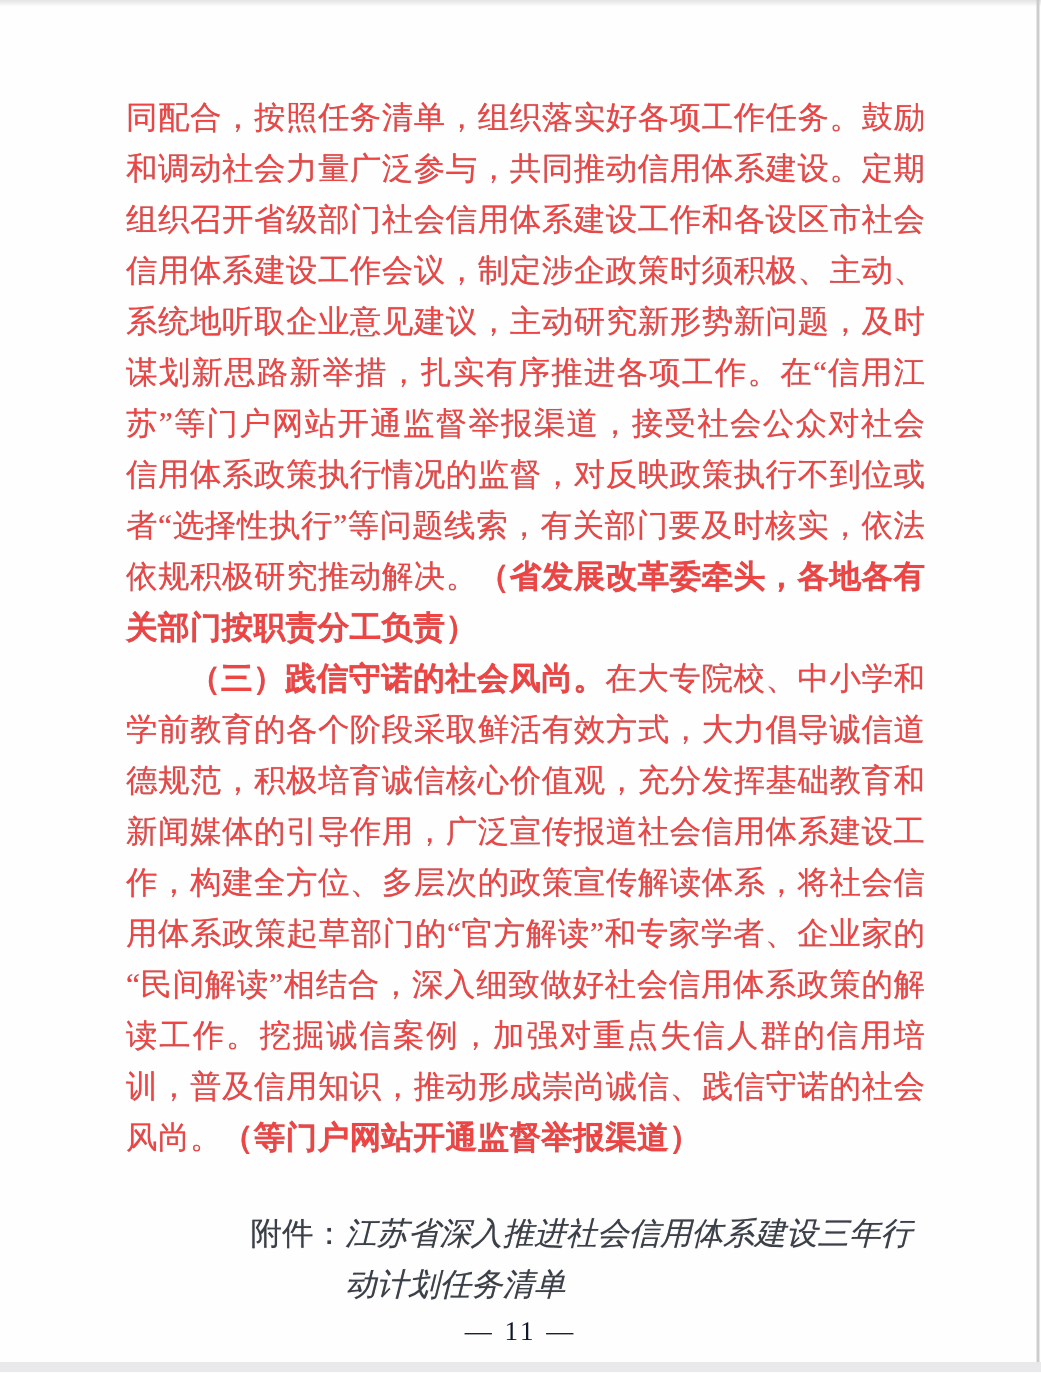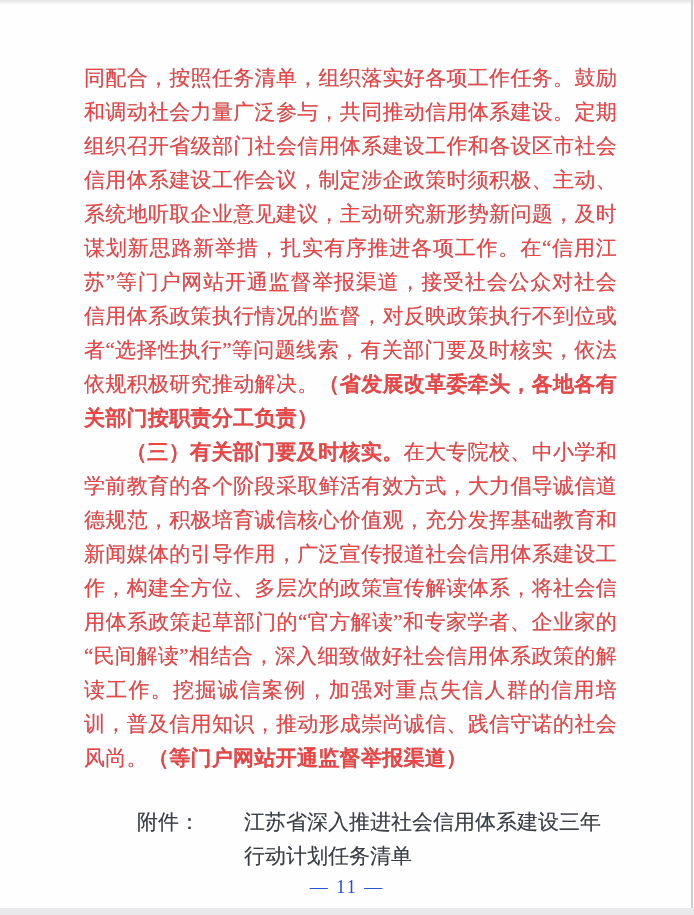--- a/index.html
+++ b/index.html
@@ -39,53 +39,52 @@
     text-align: justify;
     text-justify: inter-ideograph;
     letter-spacing: 0.3px;
     text-shadow: 0 0 0.5px rgba(70,70,75,0.55);
   }
   .body-para b { font-weight: bold; }
   .indent { text-indent: 2em; }
   .attachment {
     display: flex;
     margin-top: 30px;
-    margin-left: 53px;
+    margin-left: 83px;
     font-size: 21px;
     line-height: 34px;
     color: #3b3f47;
     text-shadow: 0 0 0.5px rgba(70,70,75,0.55);
-    gap: 44px;
   }
   .att-label { flex: none; }
-  .att-title { width: 426px; }
+  .att-title { width: 426px; font-style: italic; }
   .page-number {
     position: absolute;
     top: 876px;
     left: 0;
     width: 100%;
     text-align: center;
     font-size: 18px;
     line-height: 22px;
-    color: #1d4ed8;
+    color: #0f172a;
     letter-spacing: 2px;
   }
 </style>
 </head>
 <body>
 
 <div class="page">
   <div class="edge-top"></div>
   <div class="edge-right"></div>
   <div class="edge-bottom"></div>
 
   <div class="content">
     <p class="body-para"><span>同配合，按照任务清单，组织落实好各项工作任务。鼓励和调动社会力量广泛参与，共同推动信用体系建设。定期组织召开省级部门社会信用体系建设工作和各设区市社会信用体系建设工作会议，制定涉企政策时须积极、主动、系统地听取企业意见建议，主动研究新形势新问题，及时谋划新思路新举措，扎实有序推进各项工作。在“信用江苏”等门户网站开通监督举报渠道，接受社会公众对社会信用体系政策执行情况的监督，对反映政策执行不到位或者“选择性执行”等问题线索，有关部门要及时核实，依法依规积极研究推动解决。</span><b>（省发展改革委牵头，各地各有关部门按职责分工负责）</b></p>
 
-    <p class="body-para indent"><b>（三）有关部门要及时核实。</b><span>在大专院校、中小学和学前教育的各个阶段采取鲜活有效方式，大力倡导诚信道德规范，积极培育诚信核心价值观，充分发挥基础教育和新闻媒体的引导作用，广泛宣传报道社会信用体系建设工作，构建全方位、多层次的政策宣传解读体系，将社会信用体系政策起草部门的“官方解读”和专家学者、企业家的“民间解读”相结合，深入细致做好社会信用体系政策的解读工作。挖掘诚信案例，加强对重点失信人群的信用培训，普及信用知识，推动形成崇尚诚信、践信守诺的社会风尚。</span><b>（等门户网站开通监督举报渠道）</b></p>
+    <p class="body-para indent"><b>（三）践信守诺的社会风尚。</b><span>在大专院校、中小学和学前教育的各个阶段采取鲜活有效方式，大力倡导诚信道德规范，积极培育诚信核心价值观，充分发挥基础教育和新闻媒体的引导作用，广泛宣传报道社会信用体系建设工作，构建全方位、多层次的政策宣传解读体系，将社会信用体系政策起草部门的“官方解读”和专家学者、企业家的“民间解读”相结合，深入细致做好社会信用体系政策的解读工作。挖掘诚信案例，加强对重点失信人群的信用培训，普及信用知识，推动形成崇尚诚信、践信守诺的社会风尚。</span><b>（等门户网站开通监督举报渠道）</b></p>
 
     <div class="attachment">
       <span class="att-label">附件：</span>
       <span class="att-title">江苏省深入推进社会信用体系建设三年行动计划任务清单</span>
     </div>
   </div>
 
   <div class="page-number">— 11 —</div>
 </div>
 

